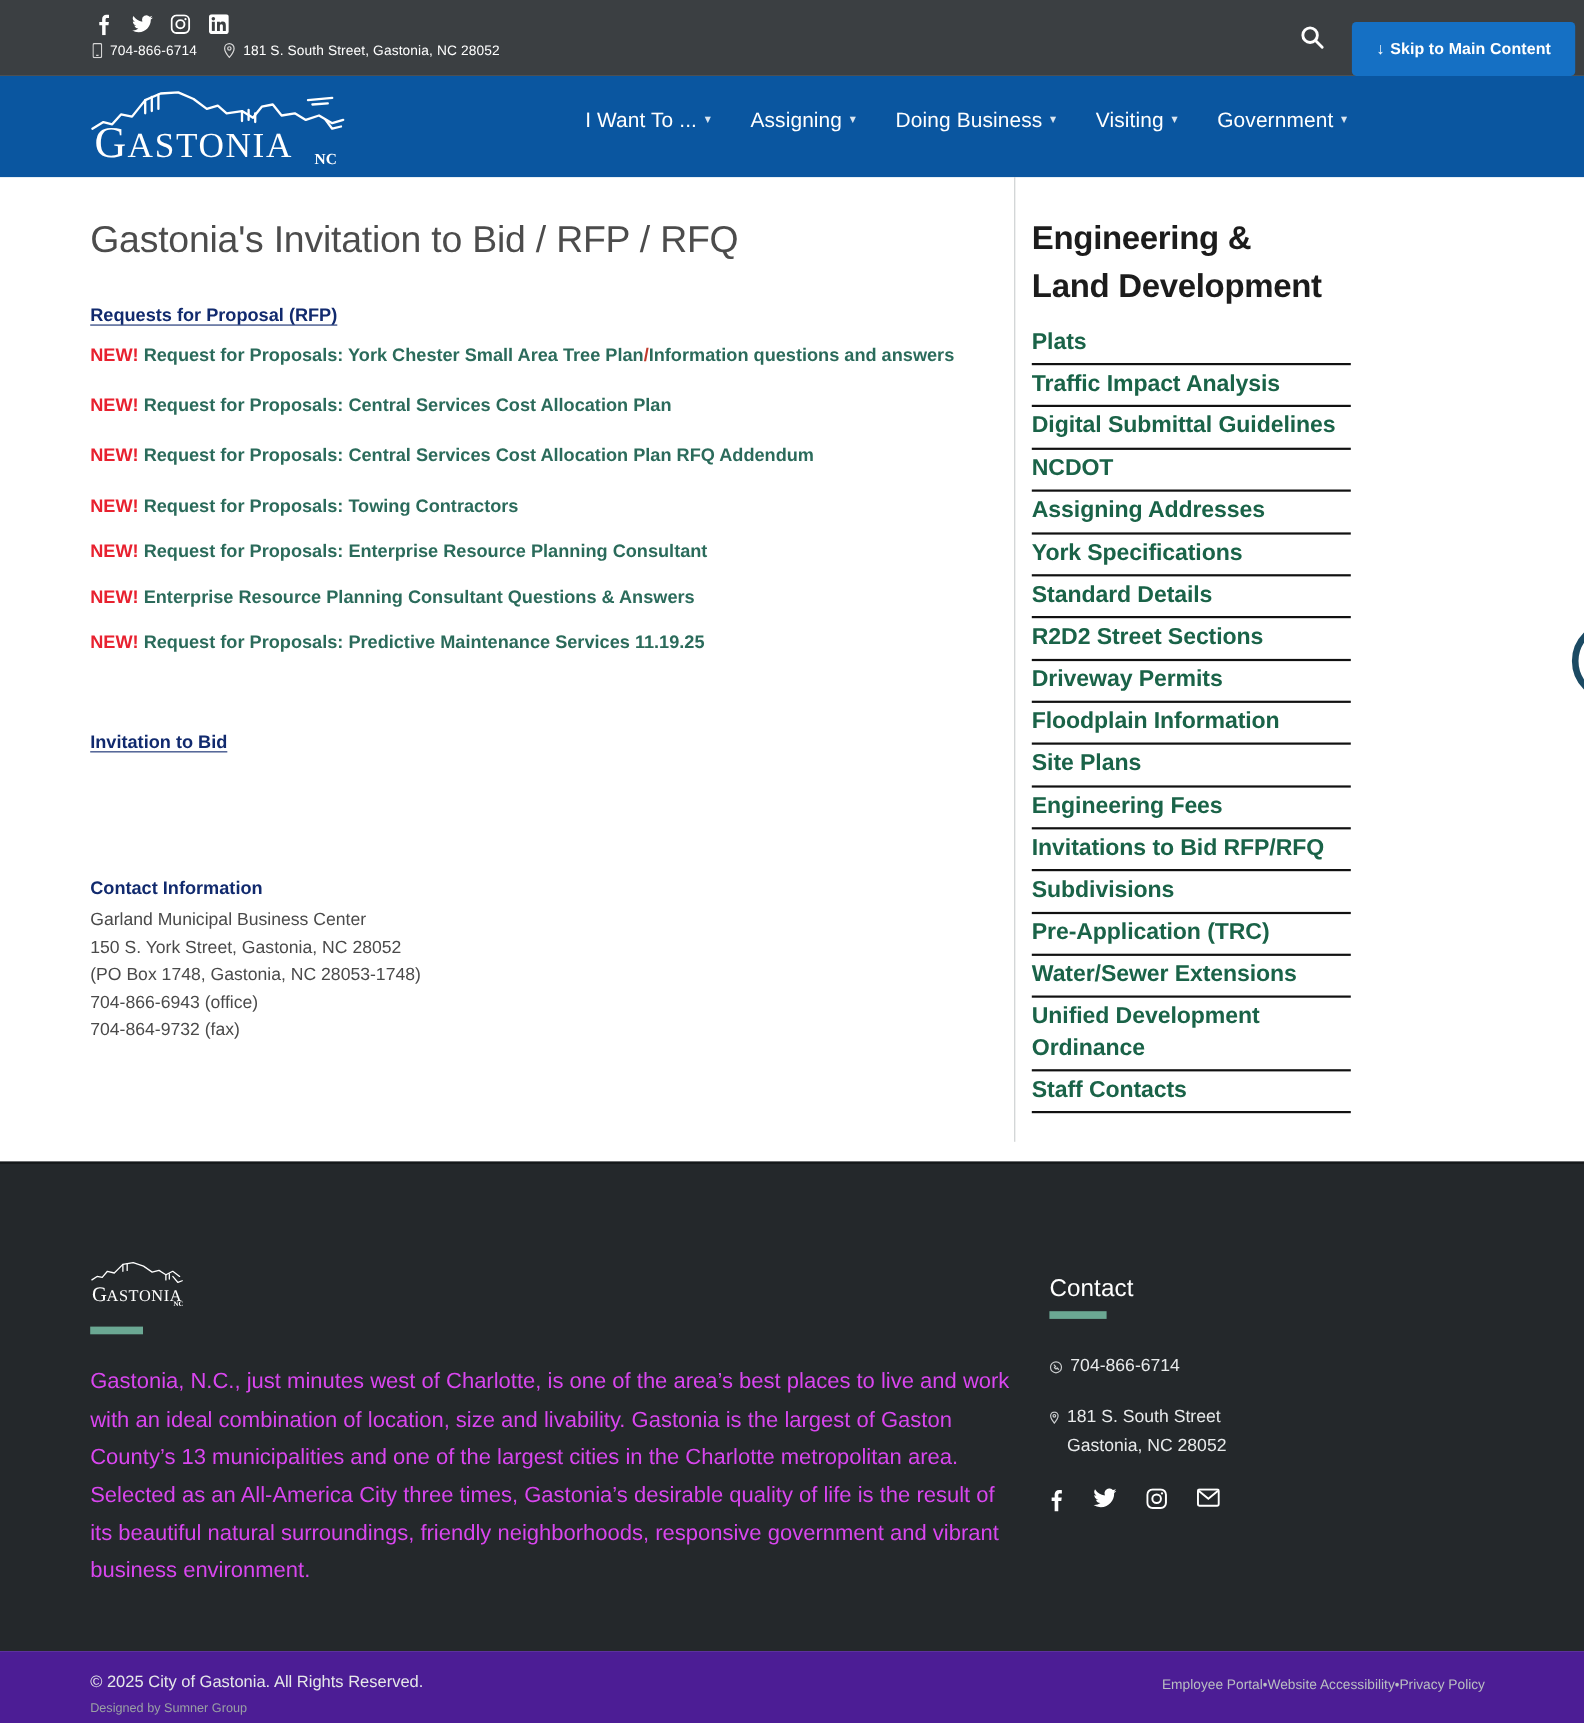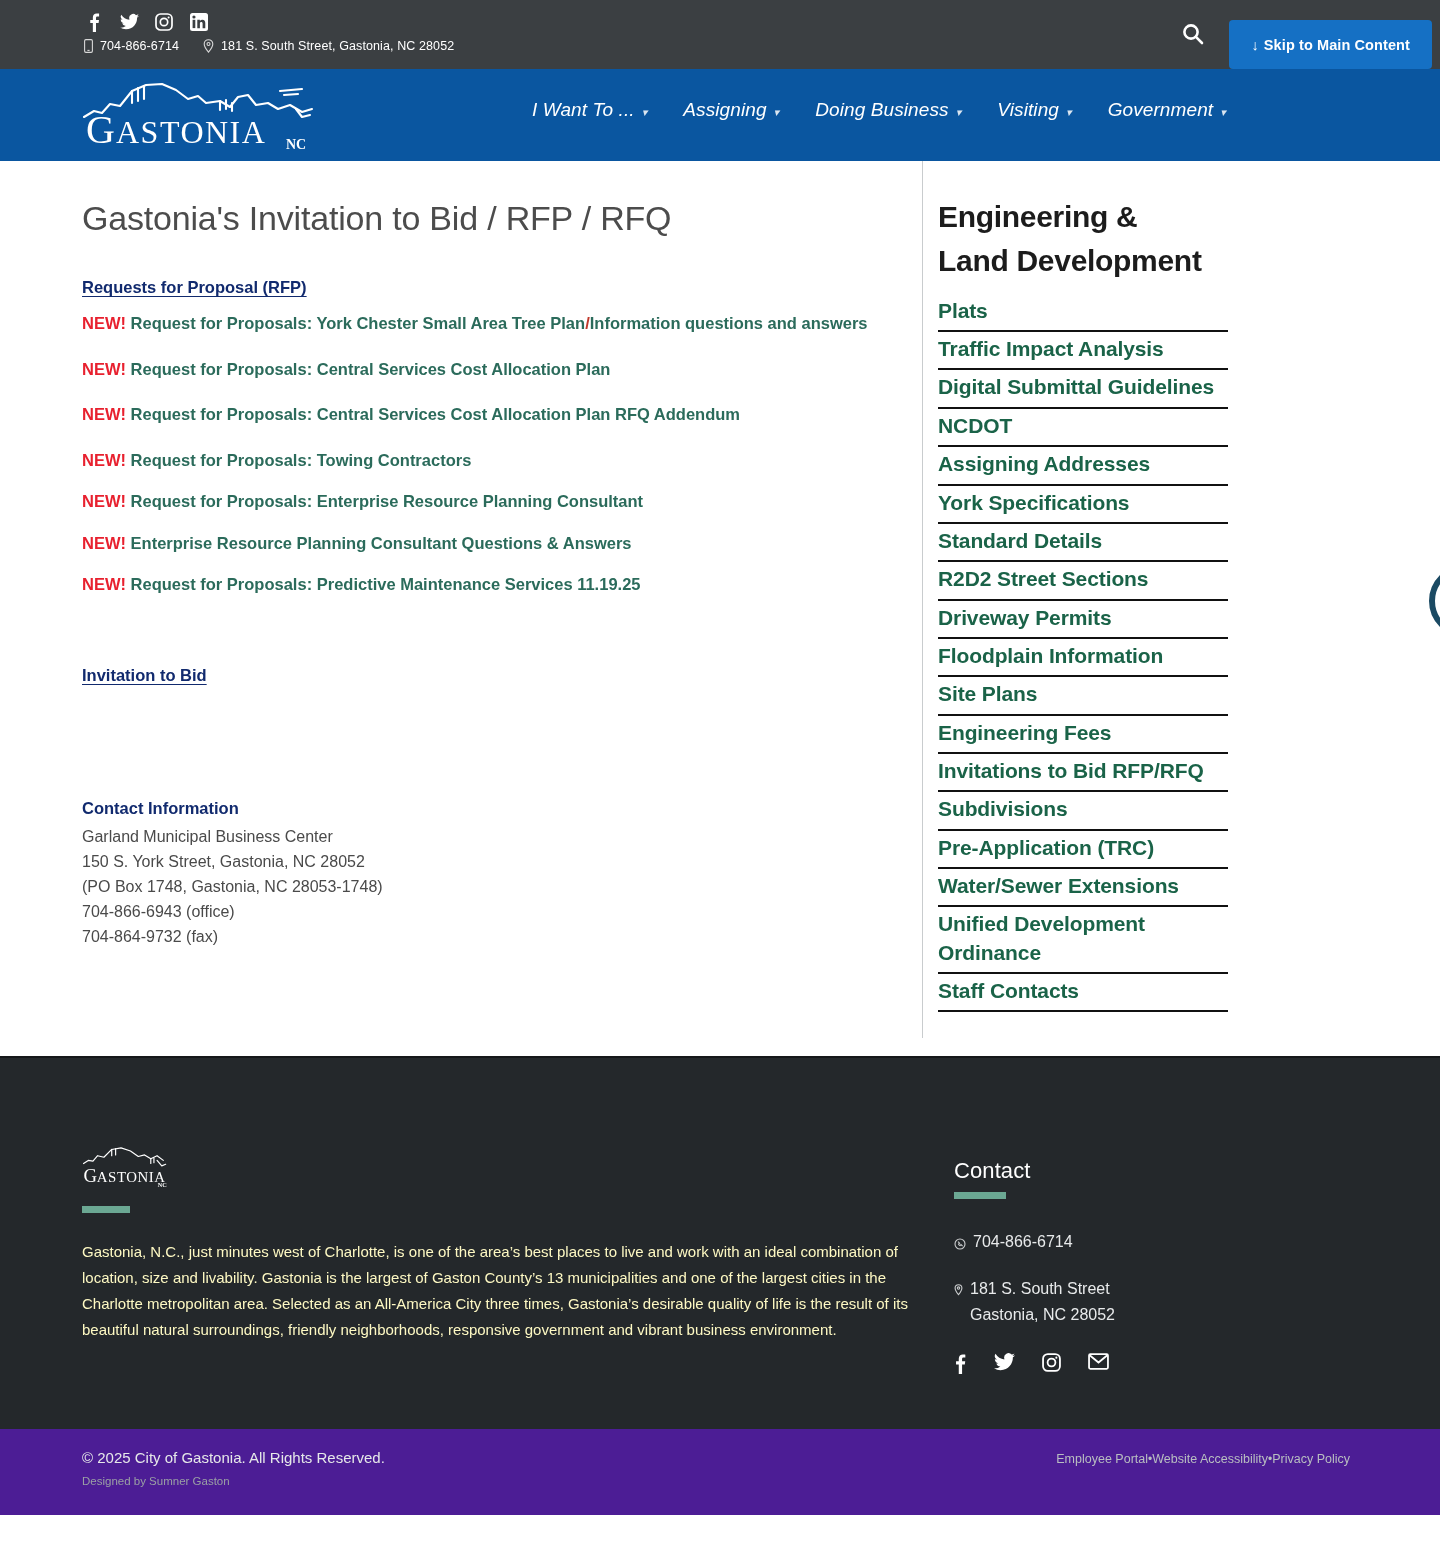--- a/index.html
+++ b/index.html
@@ -109,24 +109,23 @@
     display: flex;
     gap: 36px;
     align-items: center;
   }
   .nav-item {
     color: #fff;
     font-size: 19px;
     letter-spacing: .1px;
     cursor: pointer;
     display: flex;
-    align-items: flex-end;
+    align-items: center;
     gap: 7px;
     white-space: nowrap;
-    font-style: italic;
   }
   .nav-item .cv { font-size: 11px; opacity: .85; position: relative; top: -2px; }
 
   
   .page {
     width: 1280px;
     margin: 0 auto;
     display: flex;
     position: relative;
     padding-top: 32px;
@@ -254,22 +253,22 @@
   .f-left { width: 860px; padding-left: 2px; }
   .f-logo { width: 86px; height: 46px; }
   .f-logo svg { display: block; width: 100%; height: 100%; }
   .f-accent {
     width: 48px; height: 7px;
     background: #6ba893;
     margin-top: 14px;
     margin-bottom: 26px;
   }
   .f-desc {
-    color: #fef9c3;
-    font-size: 15px;
+    color: #d946ef;
+    font-size: 20px;
     line-height: 1.72;
     max-width: 843px;
   }
   .f-right { padding-left: 14px; padding-top: 12px; }
   .f-head {
     color: #fff;
     font-size: 22px;
     font-weight: normal;
     letter-spacing: .1px;
     margin-bottom: 8px;
@@ -630,21 +629,21 @@
         </span>
       </div>
     </div>
   </div>
 </div>
 
 <div class="bottombar">
   <div class="bottombar-inner">
     <div class="bb-left">
       <div class="copy">© 2025 City of Gastonia. All Rights Reserved.</div>
-      <div class="designed">Designed by Sumner Gaston</div>
+      <div class="designed">Designed by Sumner Group</div>
     </div>
     <div class="bb-right">
       <a>Employee Portal</a>
       <span class="dot">•</span>
       <a>Website Accessibility</a>
       <span class="dot">•</span>
       <a>Privacy Policy</a>
     </div>
   </div>
 </div>

